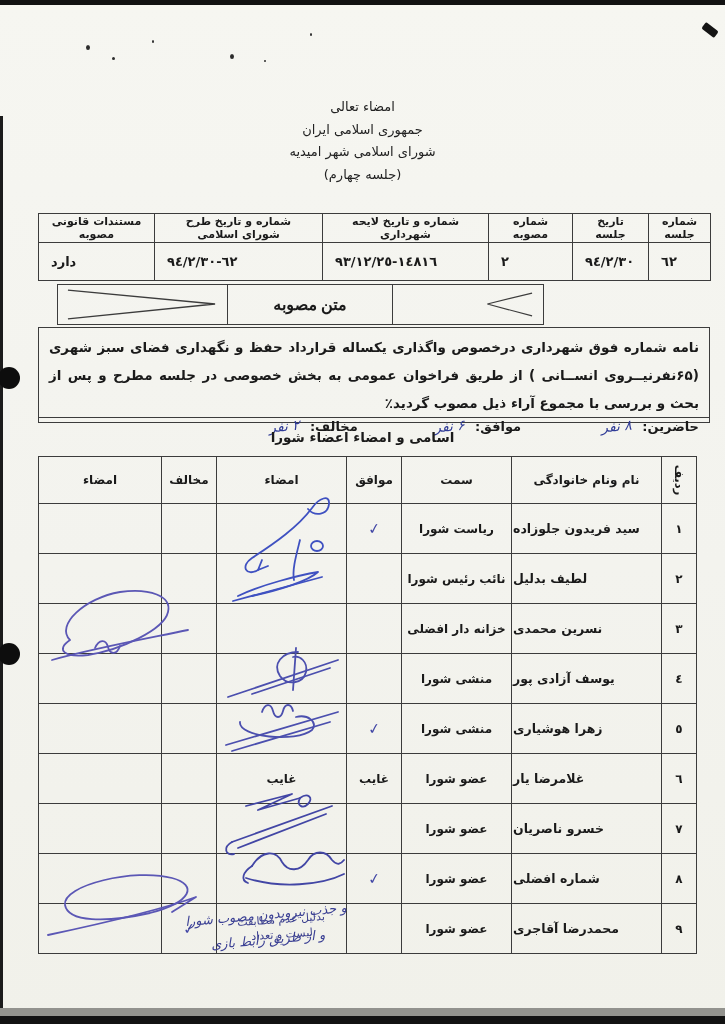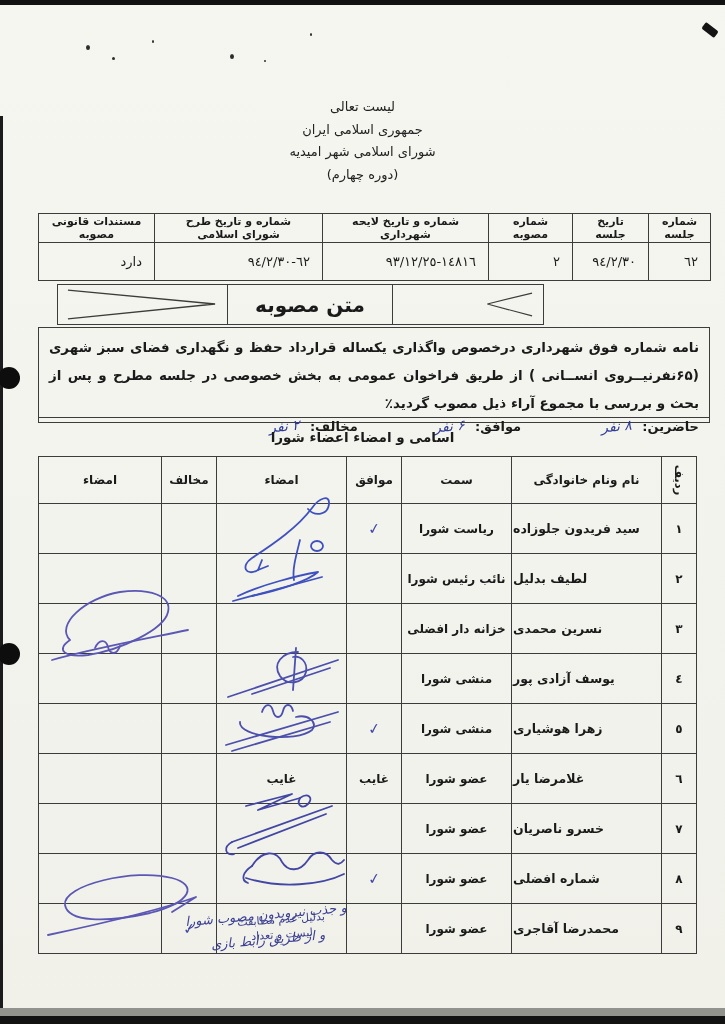--- a/index.html
+++ b/index.html
@@ -19,26 +19,26 @@
   .punch.p1{left:-2px;top:367px;}
   .punch.p2{left:-2px;top:643px;}
   .speck{position:absolute;border-radius:50%;background:#2c2c2c;}
   
   .doc-header{position:absolute;left:0;right:0;top:96px;text-align:center;font-size:13px;line-height:22.5px;color:#222;}
   
   table{border-collapse:collapse;table-layout:fixed;}
   .info-table{position:absolute;left:38px;top:213px;width:672px;}
   .info-table th,.info-table td{border:1px solid #3c3c3c;padding:0 12px;overflow:hidden;}
   .info-table th{height:28px;font-size:11px;font-weight:bold;text-align:center;}
-  .info-table td{height:37px;font-size:13px;font-weight:normal;text-align:right;}
+  .info-table td{height:37px;font-size:13px;font-weight:bold;text-align:left;}
   
   .banner{position:absolute;left:57px;top:284px;width:487px;height:41px;border:1px solid #3c3c3c;display:flex;direction:ltr;box-sizing:border-box;background:transparent;}
   .banner .cell{height:100%;box-sizing:border-box;}
   .banner .b-left{width:170px;border-right:1px solid #3c3c3c;}
-  .banner .b-center{flex:1;display:flex;align-items:center;justify-content:center;font-size:20px;font-weight:bold;}
+  .banner .b-center{flex:1;display:flex;align-items:center;justify-content:center;font-size:16px;font-weight:bold;font-family:Liberation Serif, serif;}
   .banner .b-right{width:151px;border-left:1px solid #3c3c3c;}
   .banner svg{display:block;width:100%;height:100%;}
   
   .res-box{position:absolute;left:38px;top:327px;width:672px;height:96px;border:1px solid #3c3c3c;box-sizing:border-box;display:flex;flex-direction:column;}
   .res-text{flex:1;padding:5px 10px 0 10px;font-size:13.5px;font-weight:bold;line-height:28px;text-align:justify;}
   .attendance{border-top:1px solid #3c3c3c;height:27px;display:flex;align-items:center;padding:0 10px;font-size:13px;font-weight:bold;}
   .att-group{white-space:nowrap;}
   .att-group.g1{margin-left:74px;}
   .att-group.g2{margin-left:70px;}
   .hand{display:inline-block;font-style:italic;font-weight:normal;color:#2e3a96;font-size:14px;transform:rotate(-5deg);margin:0 6px;}
@@ -72,24 +72,24 @@
   <div class="punch p1"></div>
   <div class="punch p2"></div>
   <div class="speck" style="left:86px;top:45px;width:4px;height:5px"></div>
   <div class="speck" style="left:112px;top:57px;width:3px;height:3px"></div>
   <div class="speck" style="left:152px;top:40px;width:2px;height:3px"></div>
   <div class="speck" style="left:230px;top:54px;width:4px;height:5px"></div>
   <div class="speck" style="left:264px;top:60px;width:2px;height:2px"></div>
   <div class="speck" style="left:310px;top:33px;width:2px;height:3px"></div>
 
   <div class="doc-header">
-    <div>لیست تعالی</div>
+    <div>امضاء تعالی</div>
     <div>جمهوری اسلامی ایران</div>
     <div>شورای اسلامی شهر امیدیه</div>
-    <div>(دوره چهارم)</div>
+    <div>(جلسه چهارم)</div>
   </div>
 
   <table class="info-table">
     <colgroup>
       <col style="width:62px">
         <col style="width:76px">
         <col style="width:84px">
       <col style="width:166px">
         <col style="width:168px">
         <col style="width:116px">

